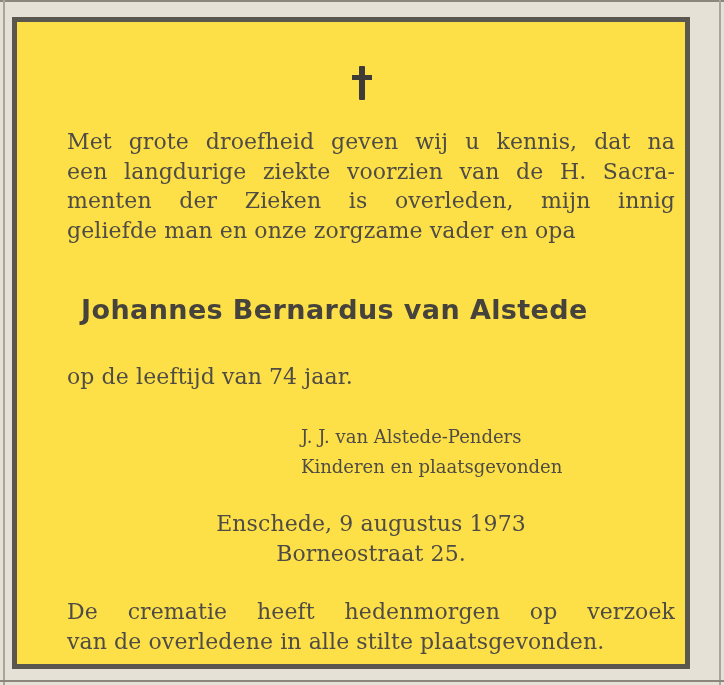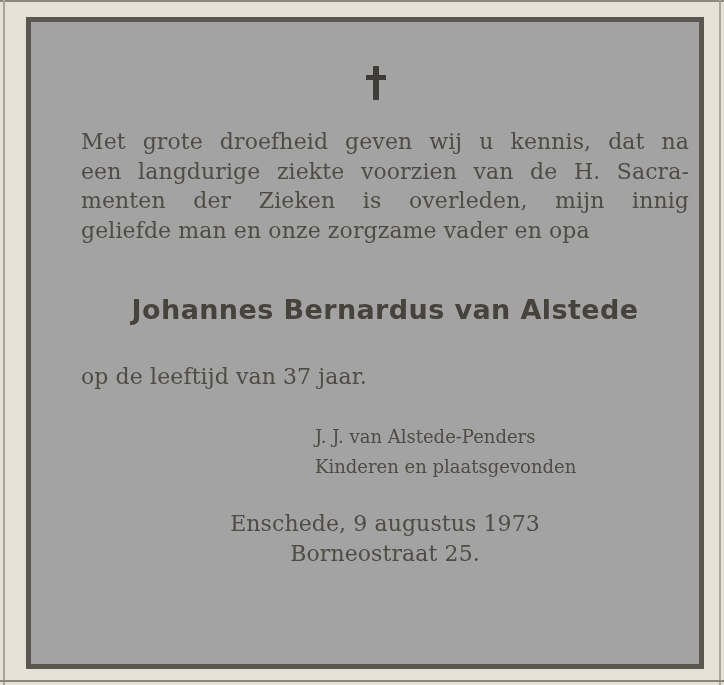--- a/index.html
+++ b/index.html
@@ -17,44 +17,44 @@
     position: absolute; left: 3px; top: 0; bottom: 0; width: 2px; background: #aaa59a;
   }
   .page-edge-right {
     position: absolute; right: 3px; top: 0; bottom: 0; width: 2px; background: #aaa59a;
   }
   .page-edge-bottom {
     position: absolute; left: 0; right: 0; bottom: 3px; height: 2px; background: #8c877e;
   }
   .frame {
     position: absolute;
-    left: 26px; top: 17px; width: 668px; height: 642px;
+    left: 12px; top: 17px; width: 668px; height: 642px;
     border: 5px solid #5a5650;
-    background: #a3a3a3;
+    background: #fde047;
   }
   .cross {
     position: absolute; left: 335px; top: 44px; width: 20px; height: 36px;
   }
   .cross .v { position: absolute; left: 7px; top: 0; width: 6px; height: 34px; background: #3f3b36; border-radius: 1px; }
   .cross .h { position: absolute; left: 0; top: 9px; width: 20px; height: 5px; background: #3f3b36; }
   .text-block {
     position: absolute; left: 50px; width: 608px;
     font-size: 22px; line-height: 29.5px;
     letter-spacing: 0.1px;
   }
   .justify-line {
     display: block; text-align: justify; text-align-last: justify; white-space: nowrap;
   }
   .left-line { display: block; white-space: nowrap; }
   .intro { top: 105px; }
   .deceased {
     position: absolute; left: 64px; top: 272px; width: 580px;
     font-family: "DejaVu Sans", sans-serif; font-weight: bold;
     font-size: 27px; letter-spacing: 0.4px; color: #46423c;
-    text-align: center; white-space: nowrap;
+    white-space: nowrap;
   }
   .age { top: 340px; }
   .signers {
     position: absolute; left: 284px; top: 400px;
     font-size: 18px; line-height: 29.5px; white-space: nowrap;
   }
   .place-date { top: 487px; text-align: center; }
   .closing { top: 575px; }
 </style>
 </head>
@@ -74,26 +74,30 @@
   <div class="text-block intro">
     <span class="justify-line">Met grote droefheid geven wij u kennis, dat na</span>
     <span class="justify-line">een langdurige ziekte voorzien van de H. Sacra-</span>
     <span class="justify-line">menten der Zieken is overleden, mijn innig</span>
     <span class="left-line">geliefde man en onze zorgzame vader en opa</span>
   </div>
 
   <div class="deceased">Johannes Bernardus van Alstede</div>
 
   <div class="text-block age">
-    <span class="left-line">op de leeftijd van 37 jaar.</span>
+    <span class="left-line">op de leeftijd van 74 jaar.</span>
   </div>
 
   <div class="signers">
     <span class="left-line">J. J. van Alstede-Penders</span>
     <span class="left-line">Kinderen en plaatsgevonden</span>
   </div>
 
   <div class="text-block place-date">
     <span class="left-line">Enschede, 9 augustus 1973</span>
     <span class="left-line">Borneostraat 25.</span>
   </div>
 
+  <div class="text-block closing">
+    <span class="justify-line">De crematie heeft hedenmorgen op verzoek</span>
+    <span class="left-line">van de overledene in alle stilte plaatsgevonden.</span>
+  </div>
 </div>
 
 </body></html>

